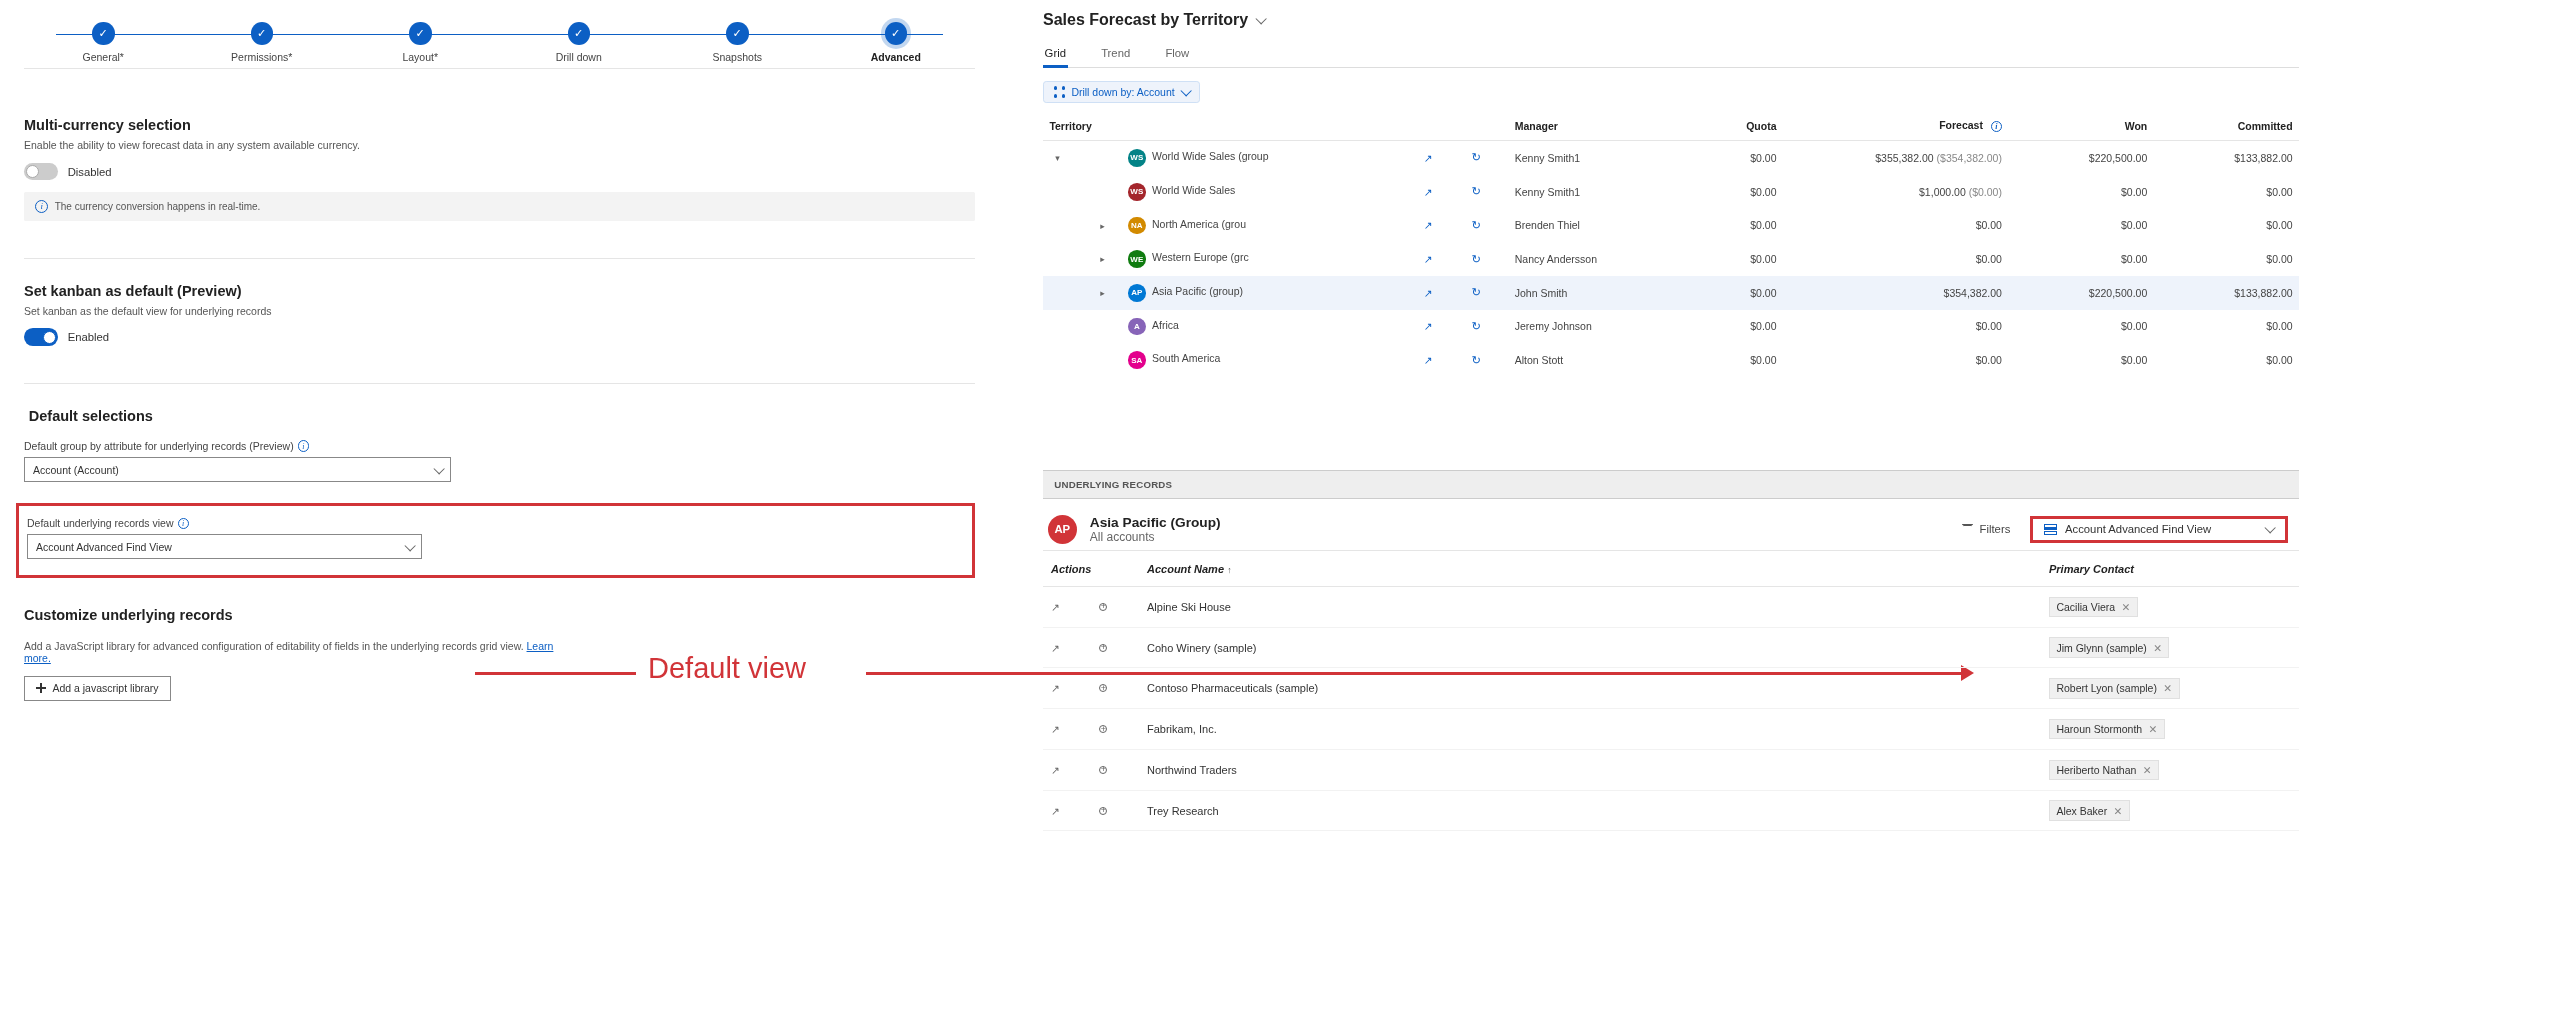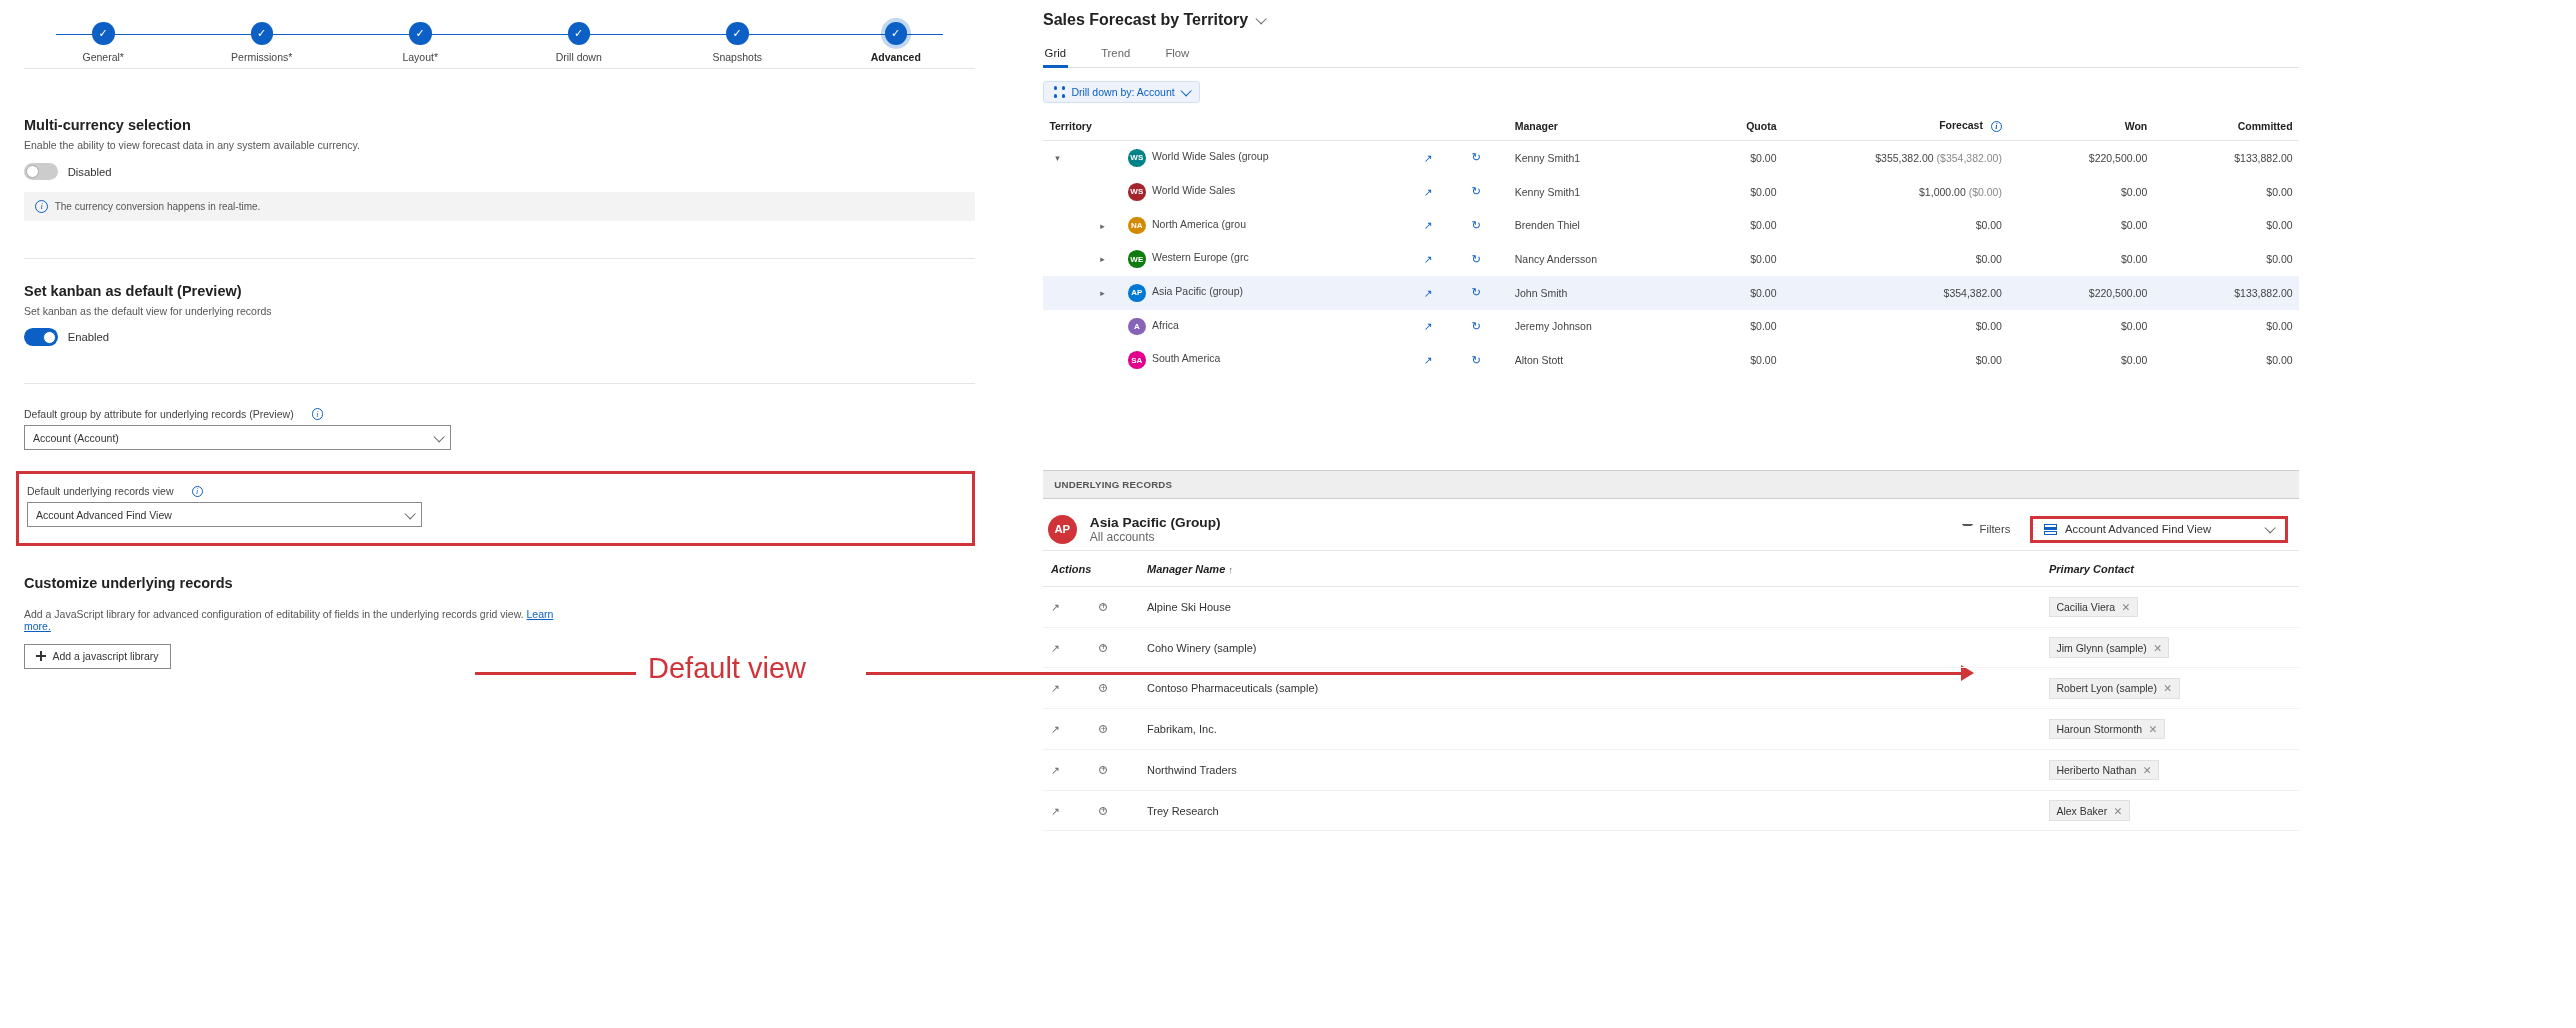--- a/index.html
+++ b/index.html
@@ -111,21 +111,21 @@
     width: 13px; height: 13px; border-radius: 50%;
     border: 0.8px solid #0c5fc4; color: #0c5fc4;
     display: inline-flex; align-items: center; justify-content: center;
     font-size: 8.9px; font-style: italic; font-family: Georgia, serif;
   }
 
   .divider { border-top: 0.8px solid #e5e5e5; margin: 24px 0; }
 
   .sub-label {
     font-size: 10.5px; color: #444; margin-bottom: 4.8px;
-    display: flex; align-items: center; gap: 18px;
+    display: flex; align-items: center; gap: 4px;
   }
   .select-box {
     width: 427px;
     border: 0.8px solid #888;
     padding: 5.6px 8px;
     font-size: 10.5px;
     color: #333;
     background: #fff;
     display: flex; justify-content: space-between; align-items: center;
     cursor: pointer;
@@ -447,20 +447,21 @@
       <div class="toggle on">
           <div class="knob"></div>
         </div>
       <div class="toggle-label">Enabled</div>
     </div>
   </div>
 
   <div class="divider"></div>
 
   <div class="section" style="margin-bottom:16px;">
+    <h2 style="margin-left:4.8px;">Default selections</h2>
 
     <div class="sub-label" style="margin-top:16px;">
       <span>Default group by attribute for underlying records (Preview)</span>
       <span class="info-i" style="width:11.3px;height:11.3px;font-size:8px;">i</span>
     </div>
     <div class="select-box">
       <span>Account (Account)</span>
       <span class="chev-down"></span>
     </div>
 
@@ -660,21 +661,21 @@
     <colgroup>
       <col style="width:48px">
         <col style="width:48px">
         <col>
         <col style="width:258px">
     </colgroup>
     <thead>
       <tr>
         <th colspan="2">Actions</th>
         <th>
-          <span>Manager Name</span><span class="sort-arrow">↑</span>
+          <span>Account Name</span><span class="sort-arrow">↑</span>
         </th>
         <th>Primary Contact</th>
       </tr>
     </thead>
     <tbody id="under-body">
         <tr>
           <td><span class="open-icon"></span></td>
           <td><span class="plus-icon-circle"></span></td>
           <td>Alpine Ski House</td>
           <td><span class="chip">Cacilia Viera <span class="x">✕</span></span></td>

